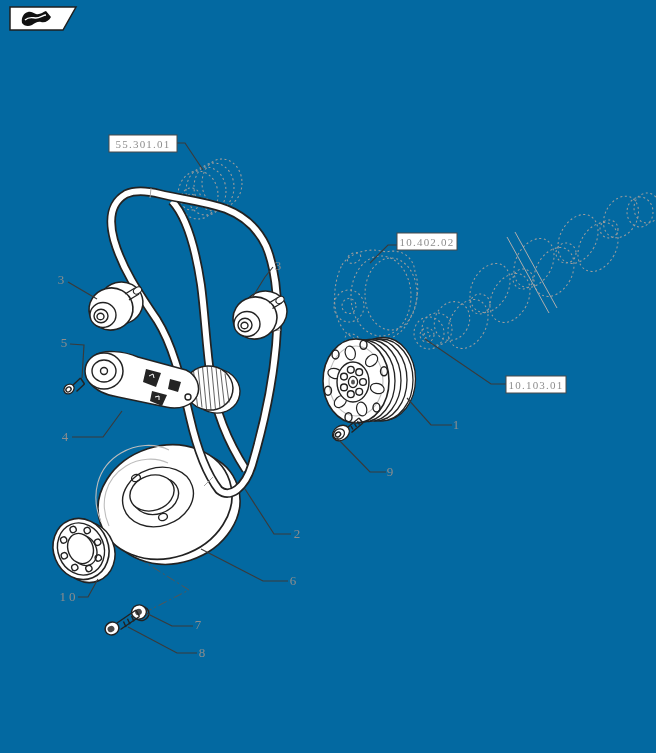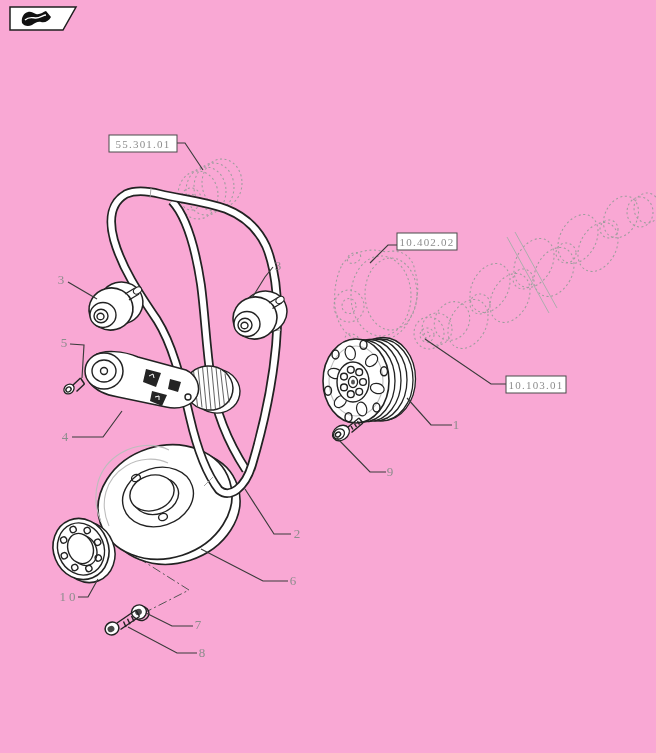--- a/index.html
+++ b/index.html
@@ -1,16 +1,16 @@
 <!DOCTYPE html>
 <html><head>
 <meta charset="utf-8">
 <style>
   html,body{margin:0;padding:0;background:#ffffff;}
-  .page{position:relative;width:656px;height:753px;background:#f9a8d4;overflow:hidden;
+  .page{position:relative;width:656px;height:753px;background:#0369a1;overflow:hidden;
         font-family:"Liberation Serif", serif;}
   svg{display:block;}
   .callout{font-family:"Liberation Serif", serif;font-size:13px;fill:#8d8d8d;}
   .refcode{font-family:"Liberation Serif", serif;font-size:11px;fill:#8d8d8d;letter-spacing:1.2px;}
   .leader{stroke:#3a3a3a;stroke-width:1.15;fill:none;}
   .outline{stroke:#222222;fill:none;stroke-width:1.4;}
   .solidfill{fill:#ffffff;stroke:#222222;}
   .phantom{stroke:#9d9d9d;fill:none;stroke-width:1.05;stroke-dasharray:2 2.6;}
   .lightarc{stroke:#bdbdbd;fill:none;stroke-width:1.1;}
   .refbox{fill:#ffffff;stroke:#4a4a4a;stroke-width:1;}

